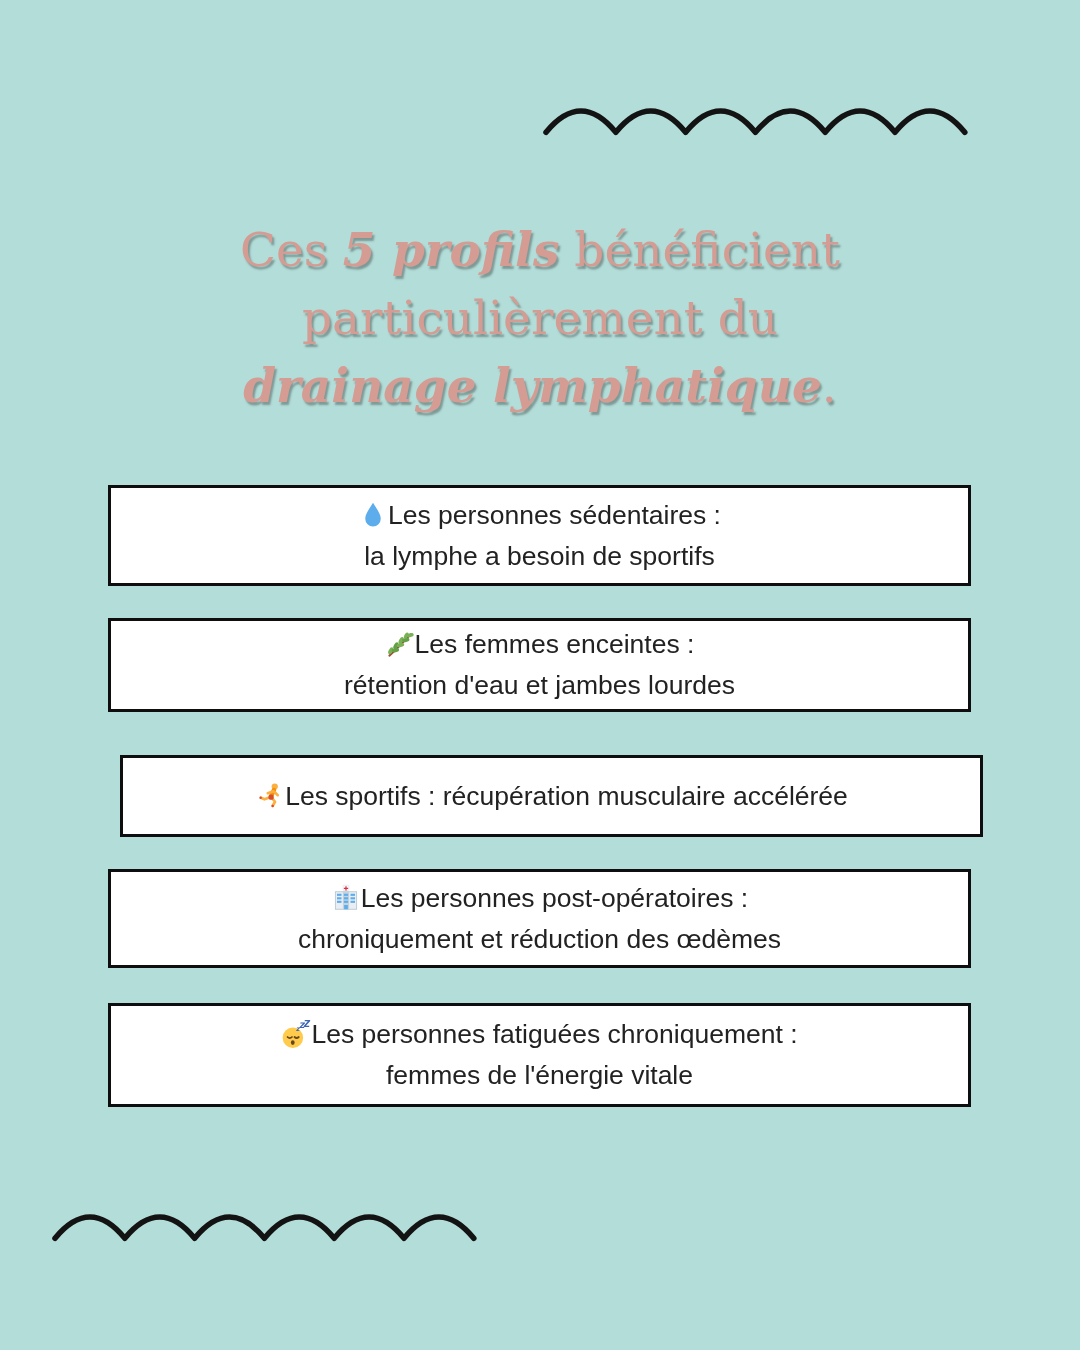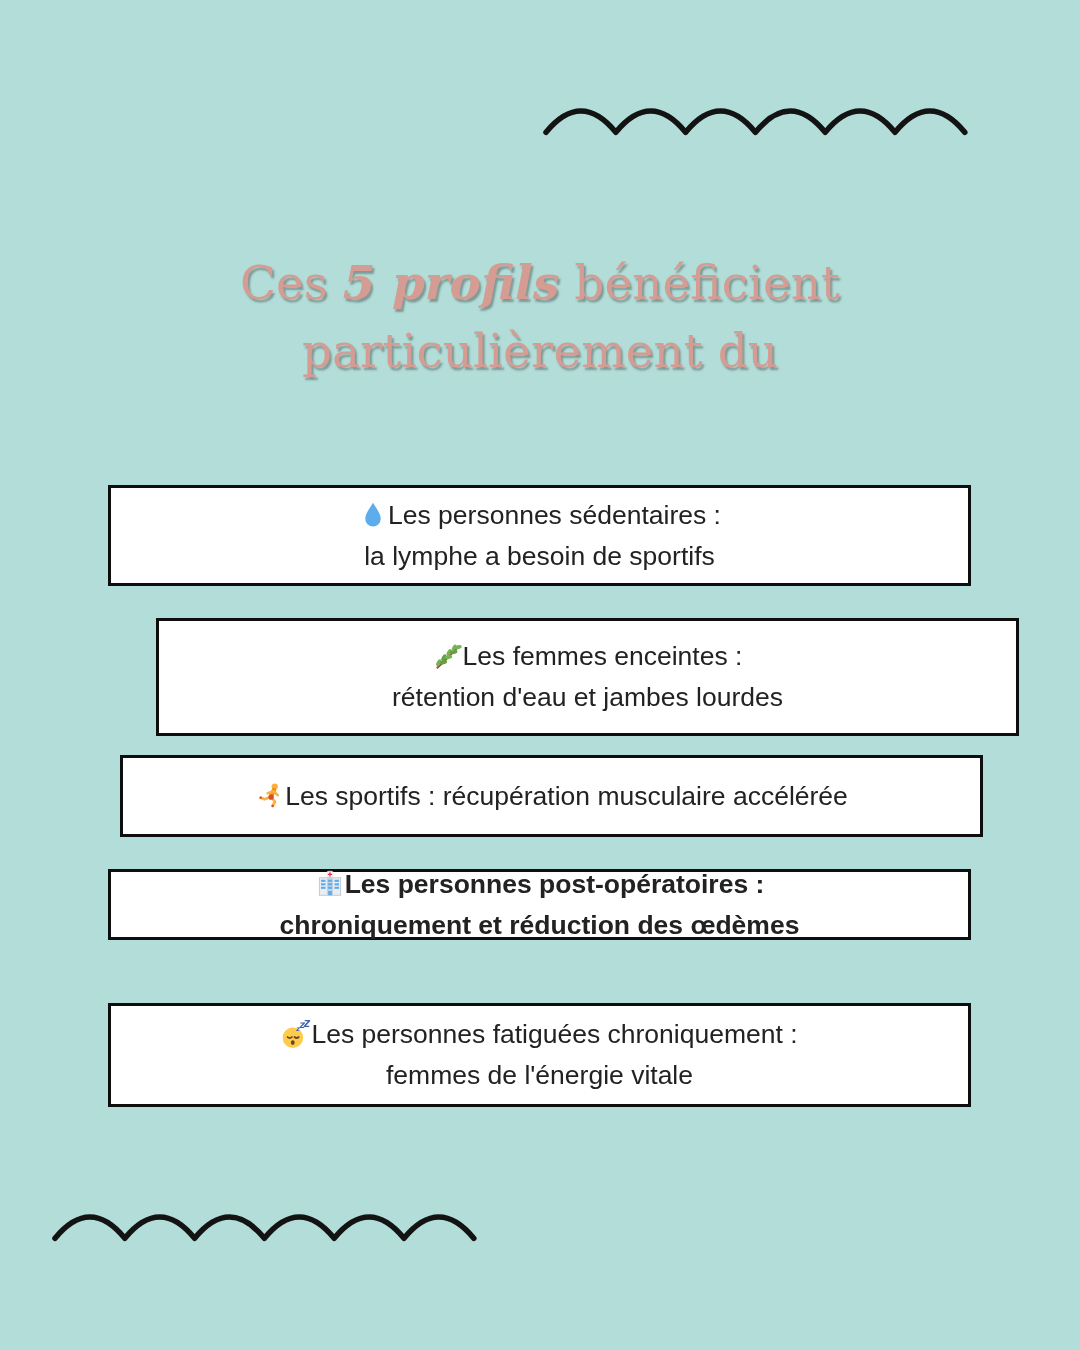--- a/index.html
+++ b/index.html
@@ -22,21 +22,20 @@
   .title {
     position: absolute;
     left: 0; right: 0;
     top: 216px;
     text-align: center;
     font-family: "DejaVu Serif", serif;
     font-size: 47px;
     line-height: 68px;
     color: #d49c93;
     text-shadow: 2px 3px 2px rgba(84, 98, 96, 0.55);
-    margin-top: 33px;
   }
   .title .em {
     font-style: italic;
     font-weight: bold;
   }
 
   
   .card {
     position: absolute;
     left: 108px;
@@ -47,23 +46,23 @@
     display: flex;
     flex-direction: column;
     align-items: center;
     justify-content: center;
     text-align: center;
     color: #222222;
     font-size: 26.5px;
     line-height: 41px;
   }
   .card1 { top: 485px;  height: 101px; }
-  .card2 { top: 618px;  height: 118px; margin-left: 48px;  }
+  .card2 { top: 618px;  height: 94px;  }
   .card3 { top: 755px;  height: 82px; margin-left: 12px;  }
-  .card4 { top: 869px;  height: 71px; font-weight: bold;  }
+  .card4 { top: 869px;  height: 99px;  }
   .card5 { top: 1003px; height: 104px; }
 
   .card-line1 {
     display: flex;
     align-items: center;
     justify-content: center;
   }
   .card-line2:empty { display: none; }
 
   .icon { display: inline-flex; align-items: center; }
@@ -76,20 +75,21 @@
 
   <div class="wave wave-top">
     <svg viewBox="0 0 420 34" preserveAspectRatio="none">
       <path d="M 3 28 Q 37.5 -14 72 28 Q 106.5 -14 141 28 Q 175.5 -14 210 28 Q 244.5 -14 279 28 Q 313.5 -14 348 28 Q 382.5 -14 417 28" fill="none" stroke="#131313" stroke-width="5.5" stroke-linecap="round" stroke-linejoin="round"></path>
     </svg>
   </div>
 
   <div class="title">
     <div><span>Ces </span><span class="em">5 profils</span><span> bénéficient</span></div>
     <div>particulièrement du</div>
+    <div><span class="em">drainage lymphatique</span><span>.</span></div>
   </div>
 
   <div class="card card1">
     <div class="card-line1">
       <span class="icon">
         <svg viewBox="0 0 24 24">
           <path d="M12 2.2 C9.8 6 5.8 10.8 5.8 15 a6.2 6.2 0 0 0 12.4 0 C18.2 10.8 14.2 6 12 2.2 Z" fill="#5dadec"></path>
         </svg>
       </span>
       <span>Les personnes sédentaires :</span>

